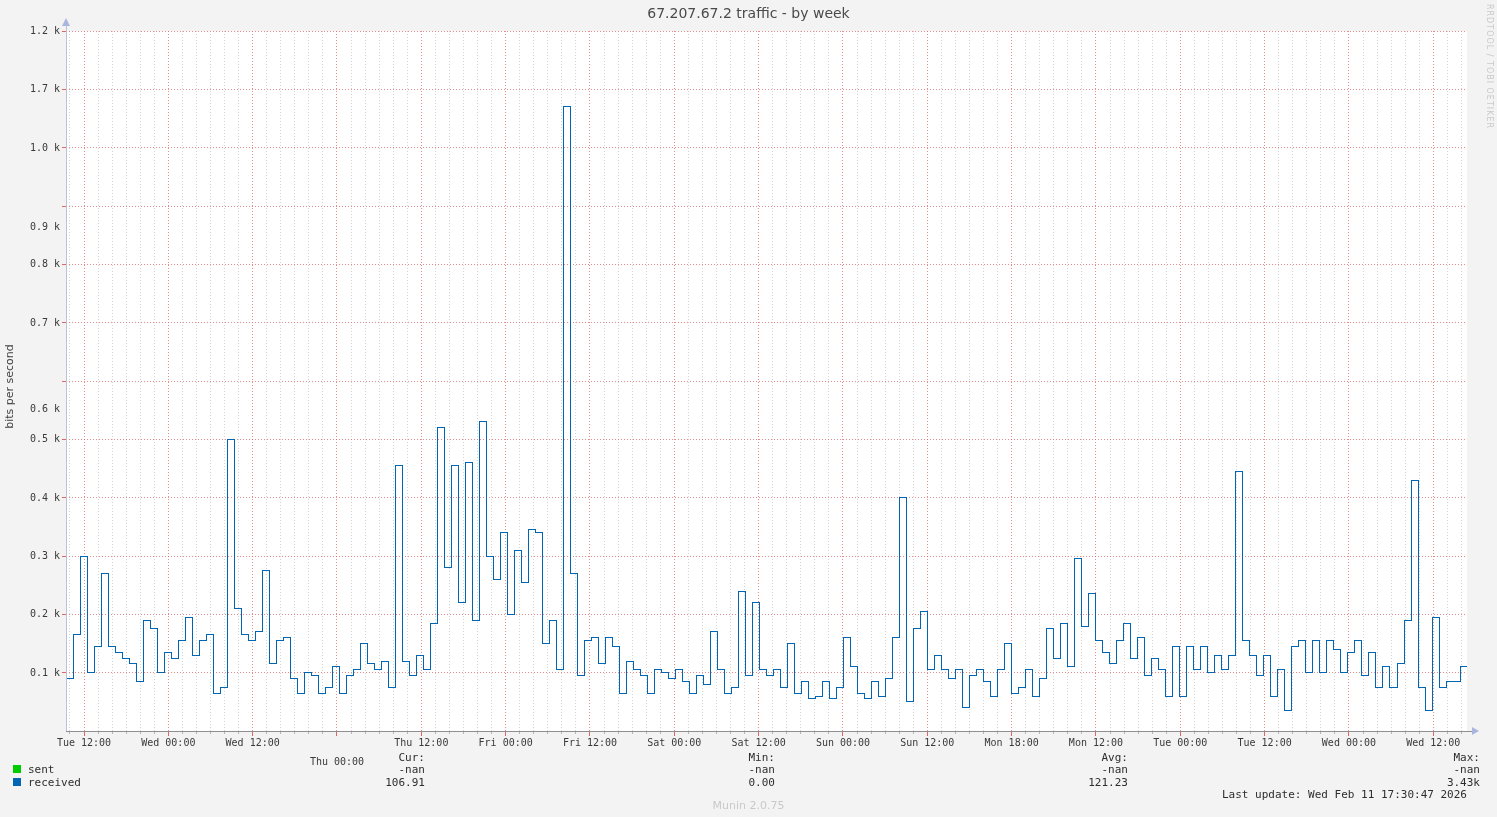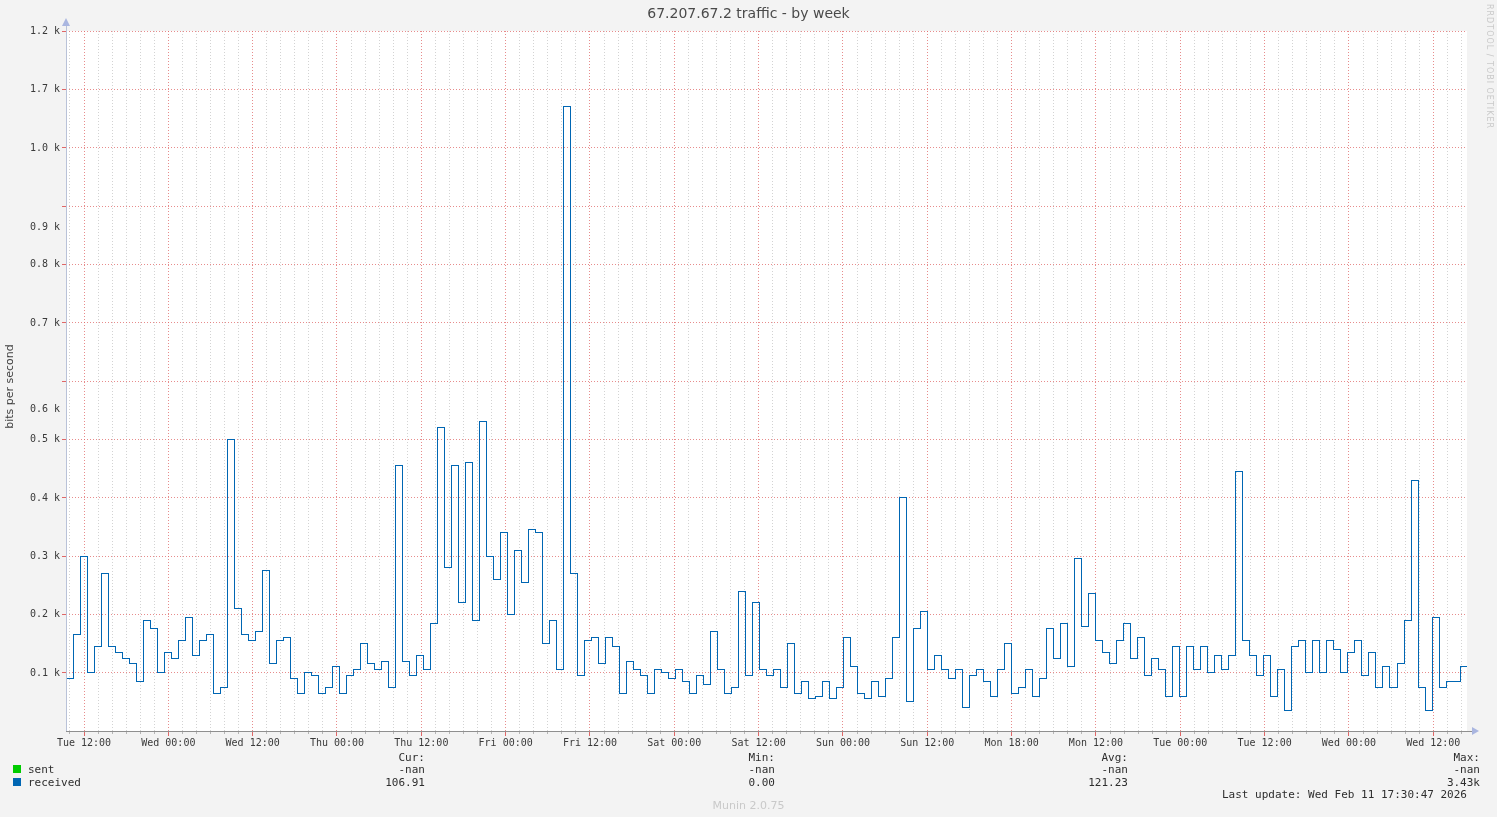--- a/index.html
+++ b/index.html
@@ -305,21 +305,21 @@
       <div class="y-tick-label" style="top: 258.333px;">0.8 k</div>
       <div class="y-tick-label" style="top: 200px; margin-top: 21px;">0.9 k</div>
       <div class="y-tick-label" style="top: 141.667px;">1.0 k</div>
       <div class="y-tick-label" style="top: 83.3333px;">1.7 k</div>
       <div class="y-tick-label" style="top: 25px;">1.2 k</div>
     </div>
   <div id="x-labels">
       <div class="x-tick-label" style="left: 39px;">Tue 12:00</div>
       <div class="x-tick-label" style="left: 123.33px;">Wed 00:00</div>
       <div class="x-tick-label" style="left: 207.66px;">Wed 12:00</div>
-      <div class="x-tick-label" style="left: 291.99px;">Thu 00:00</div>
+      <div class="x-tick-label" style="left: 291.99px; margin-top: 19px;">Thu 00:00</div>
       <div class="x-tick-label" style="left: 376.32px;">Thu 12:00</div>
       <div class="x-tick-label" style="left: 460.65px;">Fri 00:00</div>
       <div class="x-tick-label" style="left: 544.98px;">Fri 12:00</div>
       <div class="x-tick-label" style="left: 629.31px;">Sat 00:00</div>
       <div class="x-tick-label" style="left: 713.64px;">Sat 12:00</div>
       <div class="x-tick-label" style="left: 797.97px;">Sun 00:00</div>
       <div class="x-tick-label" style="left: 882.3px;">Sun 12:00</div>
       <div class="x-tick-label" style="left: 966.63px;">Mon 18:00</div>
       <div class="x-tick-label" style="left: 1050.96px;">Mon 12:00</div>
       <div class="x-tick-label" style="left: 1135.29px;">Tue 00:00</div>

